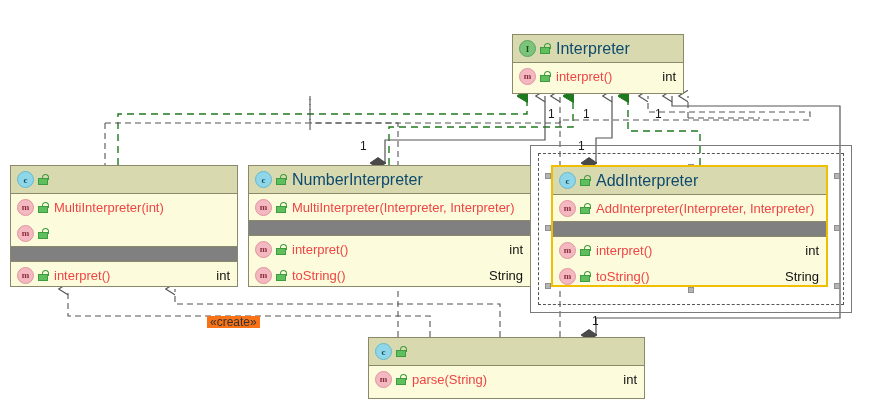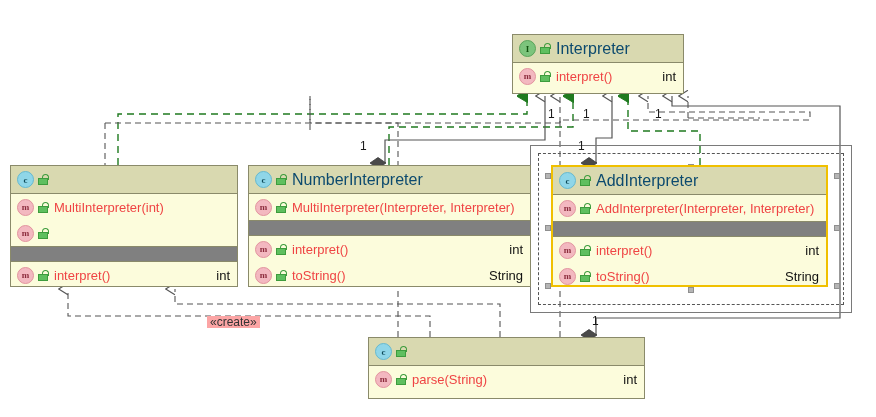--- a/index.html
+++ b/index.html
@@ -36,21 +36,21 @@
   .ic-method{background:#f3b8c0;color:#8c2b3c;border:1px solid #e2949f;}
   .ic-lock{margin-left:4px;margin-right:6px;position:relative;width:10px;height:11px;}
   .ic-lock .body{position:absolute;left:0;bottom:0;width:10px;height:7px;
                  background:#5fbf5f;border:1px solid #3d9c3d;box-sizing:border-box;}
   .ic-lock .shack{position:absolute;left:4px;top:0;width:7px;height:6px;
                   border:1.5px solid #3d9c3d;border-bottom:none;
                   border-radius:4px 4px 0 0;box-sizing:border-box;}
 
   .edge-label{position:absolute;font-size:12px;color:#1a1a1a;
               background:transparent;line-height:1;}
-  .stereo-label{position:absolute;font-size:12px;color:#333;background:#fca5a5;
+  .stereo-label{position:absolute;font-size:12px;color:#333;background:#f97316;
                 padding:0 3px;line-height:1;}
   .handle{position:absolute;width:6px;height:6px;background:#b5b5b5;
           border:1px solid #8f8f8f;box-sizing:border-box;}
   .selbox{position:absolute;border:1px dashed #555;box-sizing:border-box;}
   .outerbox{position:absolute;border:1px solid #7a7a7a;box-sizing:border-box;}
 </style>
 </head>
 <body>
 
 <div id="canvas">

